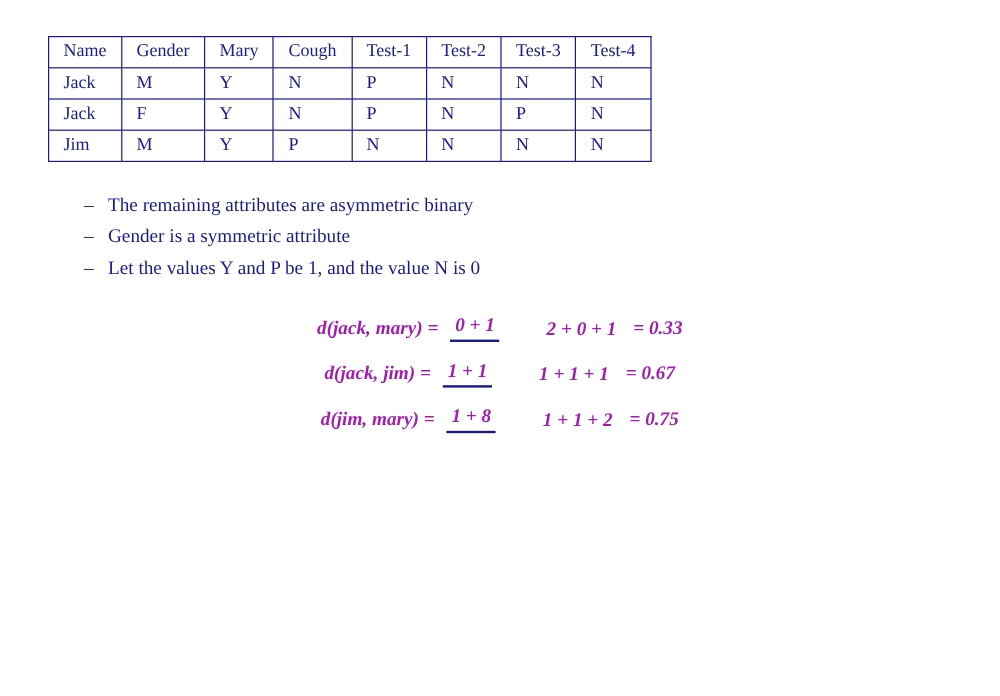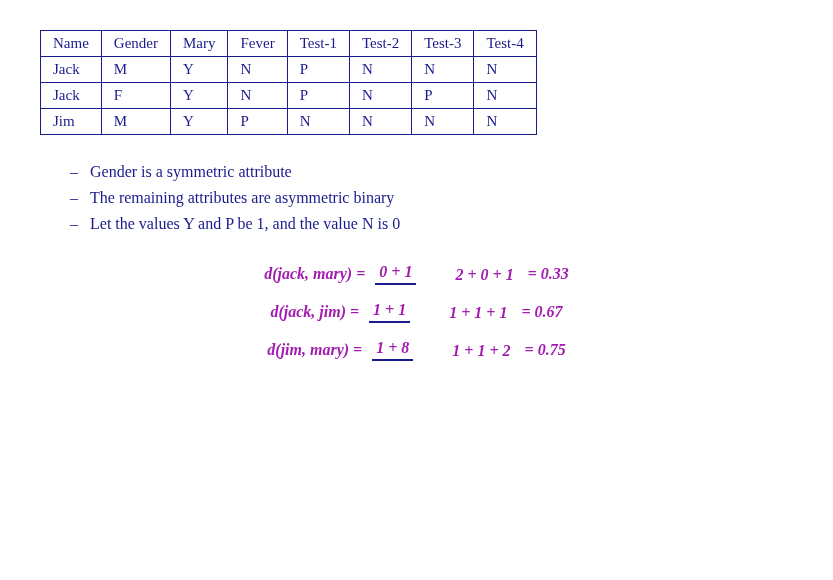--- a/index.html
+++ b/index.html
@@ -109,21 +109,21 @@
 </head>
 <body>
 
 <div class="table-container">
   <table>
     <thead>
       <tr id="header-row">
           <th>Name</th>
           <th>Gender</th>
           <th>Mary</th>
-          <th>Fever</th>
+          <th>Cough</th>
           <th>Test-1</th>
           <th>Test-2</th>
           <th>Test-3</th>
           <th>Test-4</th>
         </tr>
     </thead>
     <tbody id="table-body">
         <tr>
           <td>Jack</td>
           <td>M</td>
@@ -152,22 +152,22 @@
           <td>N</td>
           <td>N</td>
           <td>N</td>
           <td>N</td>
         </tr>
       </tbody>
   </table>
 </div>
 
 <ul class="bullet-list" id="bullet-list">
+    <li>The remaining attributes are asymmetric binary</li>
     <li>Gender is a symmetric attribute</li>
-    <li>The remaining attributes are asymmetric binary</li>
     <li>Let the values Y and P be 1, and the value N is 0</li>
   </ul>
 
 <div class="formulas" id="formulas-container">
     <div class="formula-row">
       <span>d(jack, mary) =</span>
       <span class="fraction">
         <span class="numerator">0 + 1</span>
         <span class="denominator">2 + 0 + 1</span>
       </span>

